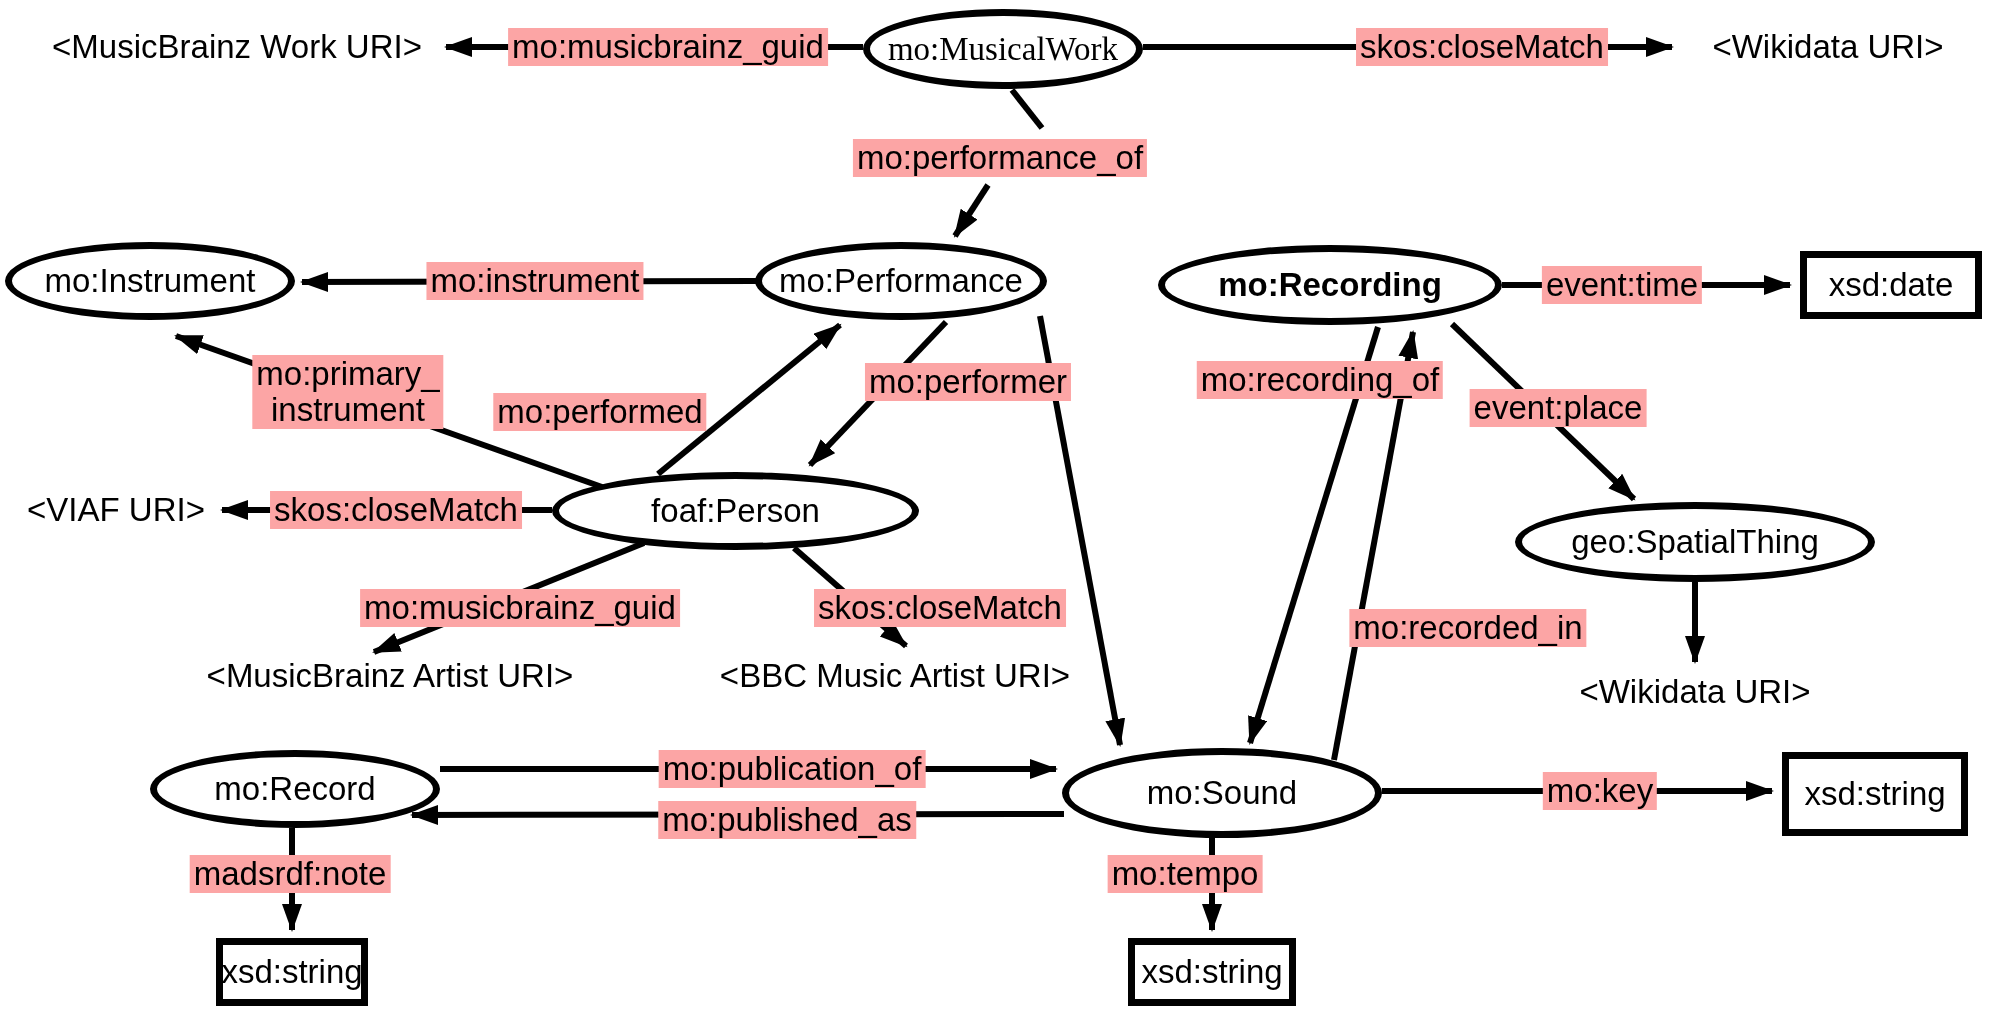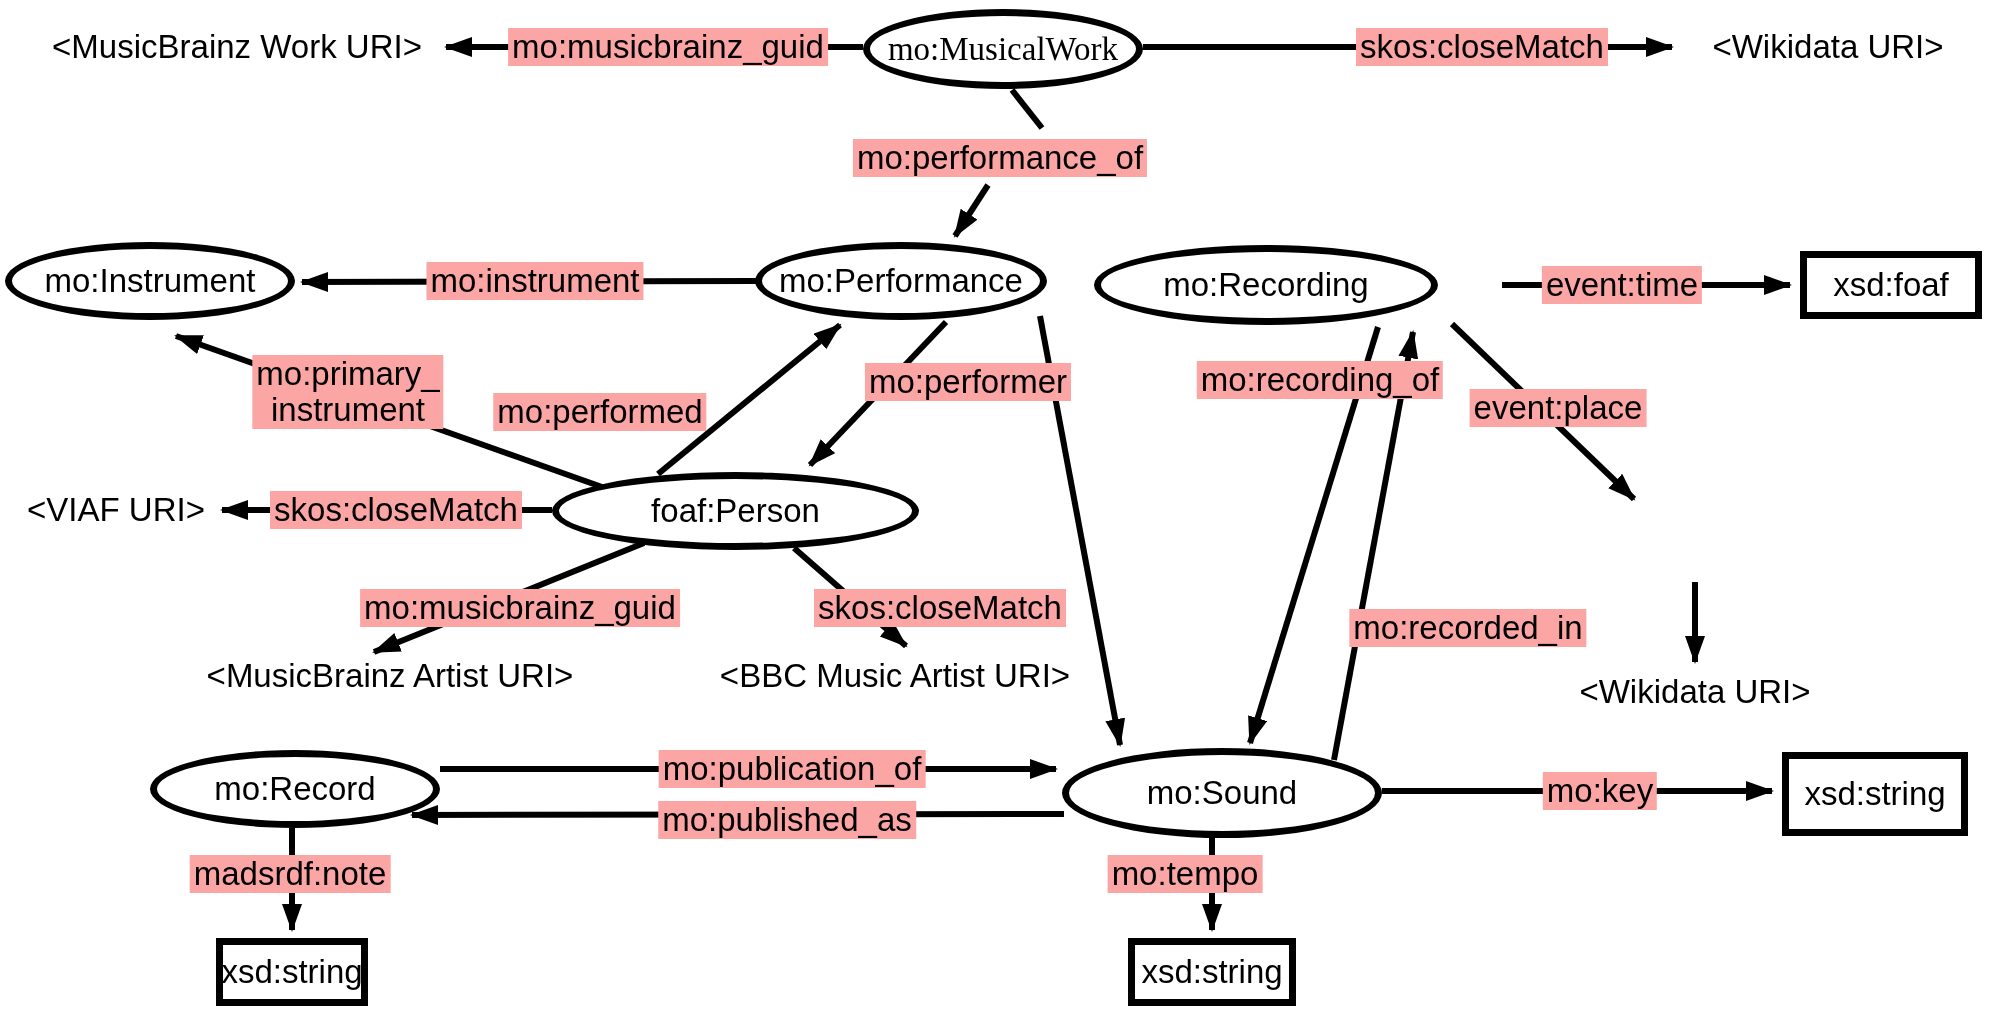--- a/index.html
+++ b/index.html
@@ -113,23 +113,24 @@
   <div class="lbl" style="left:1468px; top:628px;">mo:recorded_in</div>
   <div class="lbl" style="left:792px; top:769px;">mo:publication_of</div>
   <div class="lbl" style="left:787px; top:820px;">mo:published_as</div>
   <div class="lbl" style="left:1600px; top:791px;">mo:key</div>
   <div class="lbl" style="left:290px; top:874px;">madsrdf:note</div>
   <div class="lbl" style="left:1185px; top:874px;text-align:right;">mo:tempo</div>
 
   <div class="node" style="left:863px; top:9px; width:280px; height:80px;font-family:Liberation Serif, serif;">mo:MusicalWork</div>
   <div class="node" style="left:5px; top:242px; width:290px; height:78px;">mo:Instrument</div>
   <div class="node" style="left:755px; top:242px; width:292px; height:78px;">mo:Performance</div>
-  <div class="node" style="left:1094px; top:245px; width:344px; height:80px;">mo:Recording</div>
+  <div class="node" style="left:1158px; top:245px; width:344px; height:80px;font-weight:bold;">mo:Recording</div>
   <div class="node" style="left:552px; top:472px; width:367px; height:78px;">foaf:Person</div>
+  <div class="node" style="left:1515px; top:502px; width:360px; height:80px;">geo:SpatialThing</div>
   <div class="node" style="left:150px; top:750px; width:290px; height:78px;">mo:Record</div>
   <div class="node" style="left:1062px; top:748px; width:320px; height:90px;">mo:Sound</div>
 
-  <div class="lit" style="left:1800px; top:251px; width:182px; height:68px;">xsd:foaf</div>
+  <div class="lit" style="left:1800px; top:251px; width:182px; height:68px;">xsd:date</div>
   <div class="lit" style="left:1782px; top:752px; width:186px; height:84px;">xsd:string</div>
   <div class="lit" style="left:216px; top:938px; width:152px; height:68px;">xsd:string</div>
   <div class="lit" style="left:1128px; top:938px; width:168px; height:68px;">xsd:string</div>
 
 </div>
 
 </body></html>

